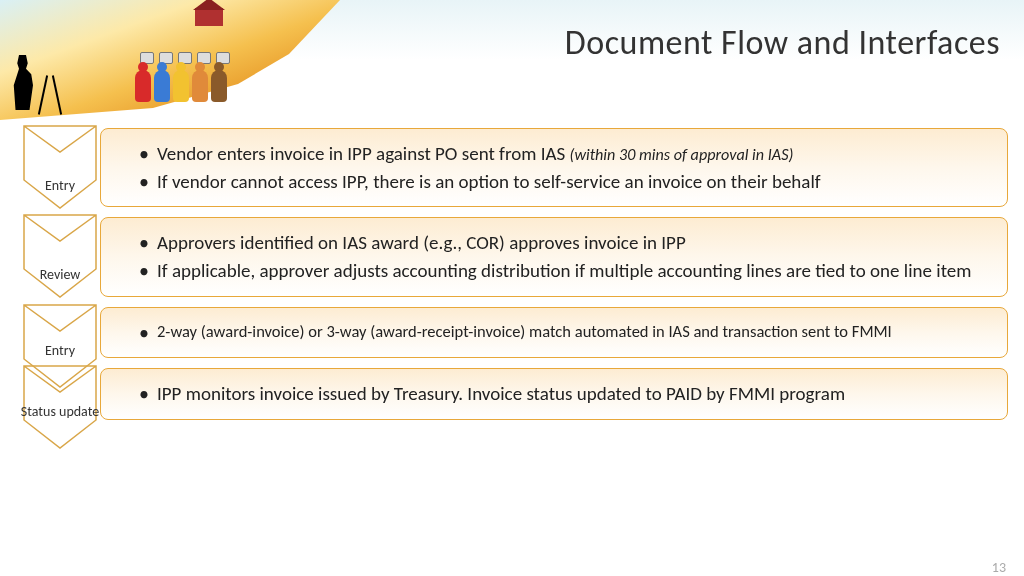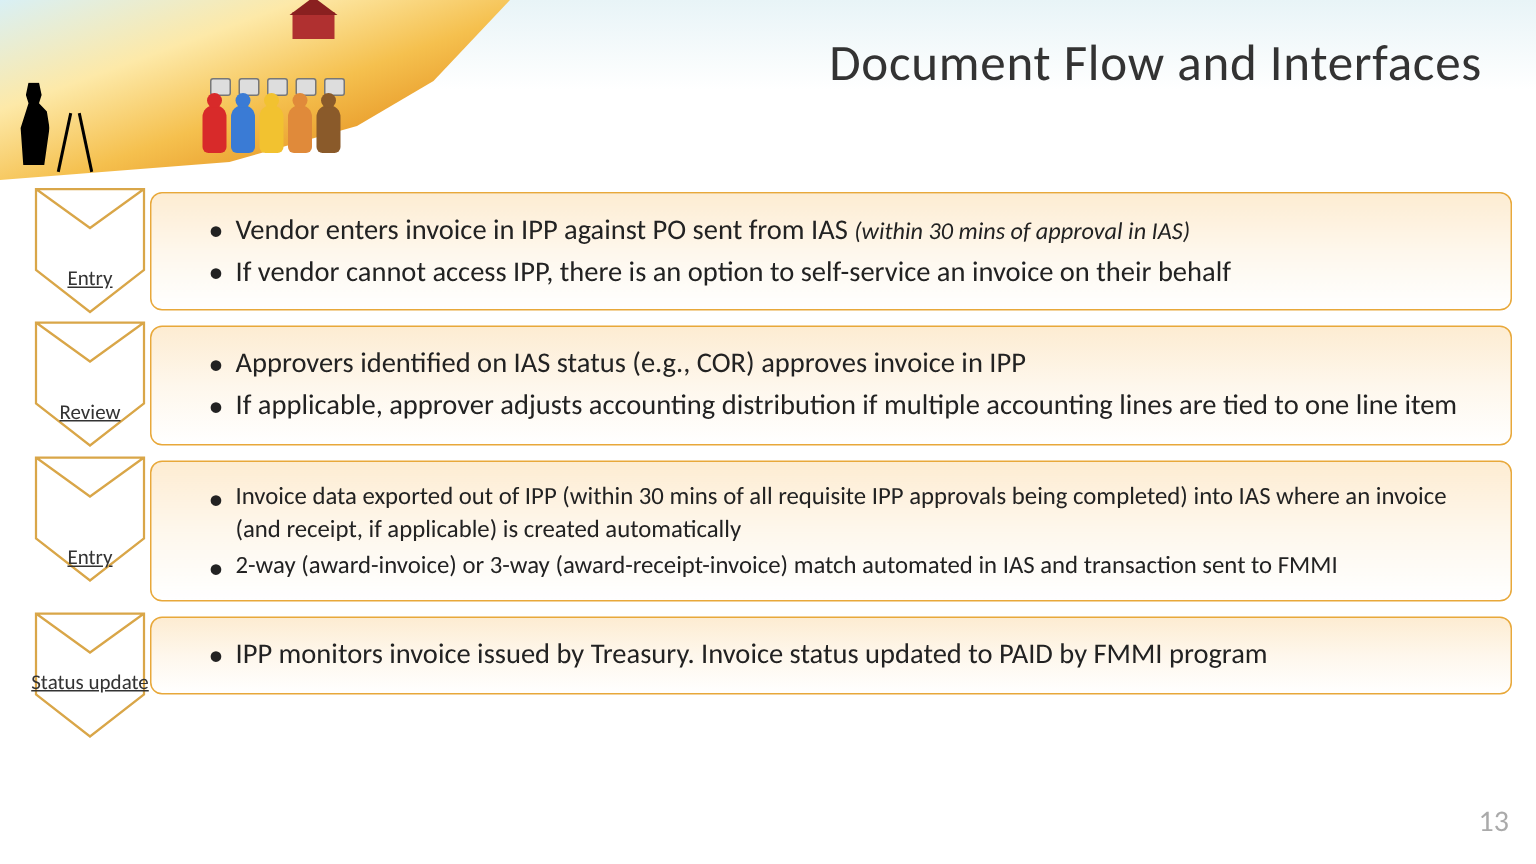--- a/index.html
+++ b/index.html
@@ -59,53 +59,53 @@
   .person::before {
     content:''; display:block; width:10px; height:10px; border-radius:50%;
     margin:-8px auto 2px; background:inherit;
   }
   .icons-row {
     position:absolute; top:52px; left:140px;
     display:flex; gap:5px;
   }
   .mini-icon { width:14px; height:12px; border:1px solid #777; background:#ddd; border-radius:2px;}
   .title-block {
-    position:absolute; top:22px; right:36px; text-align:right;
+    position:absolute; top:22px; right:24px; text-align:right;
   }
   .title-main { font-size:34px; font-weight:400; color:#333; letter-spacing:0.5px;}
   .title-sub { font-size:24px; font-weight:400; color:#555; margin-top:2px;}
   .flow-rows {
     position:absolute; top:128px; left:20px; right:16px;
     display:flex; flex-direction:column; gap:10px;
   }
   .flow-row { display:flex; align-items:stretch;}
   .chevron-box {
     width:80px; display:flex; align-items:center; justify-content:center;
     flex-direction:column; text-align:center; position:relative;
     font-size:14px; color:#333;
     padding-top:8px;
   }
   .chevron-box svg { position:absolute; top:-4px; left:2px;}
-  .chevron-label { position:relative; z-index:2; margin-top:28px; line-height:1.1;text-decoration:underline;}
+  .chevron-label { position:relative; z-index:2; margin-top:28px; line-height:1.1;}
   .content-box {
     flex:1; border:1px solid #e8a83a; border-radius:8px;
     background: linear-gradient(180deg, #fdecd2 0%, #fef7ec 50%, #ffffff 100%);
     padding:10px 18px 10px 22px;
     font-size:19px; color:#222; line-height:1.35;
   }
   .content-box.small { font-size:16.5px; }
   .content-box ul { list-style:none; }
   .content-box li { position:relative; padding-left:18px; margin:2px 16px;}
   .content-box li::before {
     content:'•'; position:absolute; left:0; top:0; color:#222; font-size:20px;
   }
   .note-italic { font-style:italic; font-size:0.85em;}
   .page-num {
-    position:absolute; bottom:16px; right:18px;
-    font-size:20px; color:#aaa;
+    position:absolute; bottom:0; right:18px;
+    font-size:14px; color:#aaa;
   }
 </style>
 </head>
 <body>
 
 <div class="header-sky"></div>
 <div class="header-bg"></div>
 <div class="photographer"></div>
 <div class="tripod"></div>
 <div class="barn"></div>
@@ -145,35 +145,34 @@
     </div>
     <div class="flow-row">
       <div class="chevron-box">
         <svg width="76" height="88" viewBox="0 0 76 88">
     <path d="M2 2 L74 2 L74 56 L38 84 L2 56 Z M2 2 L38 28 L74 2" fill="#ffffff" stroke="#d9a648" stroke-width="1.5"></path>
    </svg>
         <div class="chevron-label">Review</div>
       </div>
       <div class="content-box">
         <ul>
-          <li>Approvers identified on IAS status (e.g., COR) approves invoice in IPP</li>
+          <li>Approvers identified on IAS award (e.g., COR) approves invoice in IPP</li>
           <li>If applicable, approver adjusts accounting distribution if multiple accounting lines are tied to one line item</li>
         </ul>
       </div>
     </div>
     <div class="flow-row">
       <div class="chevron-box">
         <svg width="76" height="88" viewBox="0 0 76 88">
     <path d="M2 2 L74 2 L74 56 L38 84 L2 56 Z M2 2 L38 28 L74 2" fill="#ffffff" stroke="#d9a648" stroke-width="1.5"></path>
    </svg>
         <div class="chevron-label">Entry</div>
       </div>
       <div class="content-box small">
         <ul>
-          <li>Invoice data exported out of IPP (within 30 mins of all requisite IPP approvals being completed) into IAS where an invoice (and receipt, if applicable) is created automatically</li>
           <li>2-way (award-invoice) or 3-way (award-receipt-invoice) match automated in IAS and transaction sent to FMMI</li>
         </ul>
       </div>
     </div>
     <div class="flow-row">
       <div class="chevron-box">
         <svg width="76" height="88" viewBox="0 0 76 88">
     <path d="M2 2 L74 2 L74 56 L38 84 L2 56 Z M2 2 L38 28 L74 2" fill="#ffffff" stroke="#d9a648" stroke-width="1.5"></path>
    </svg>
         <div class="chevron-label">Status update</div>

